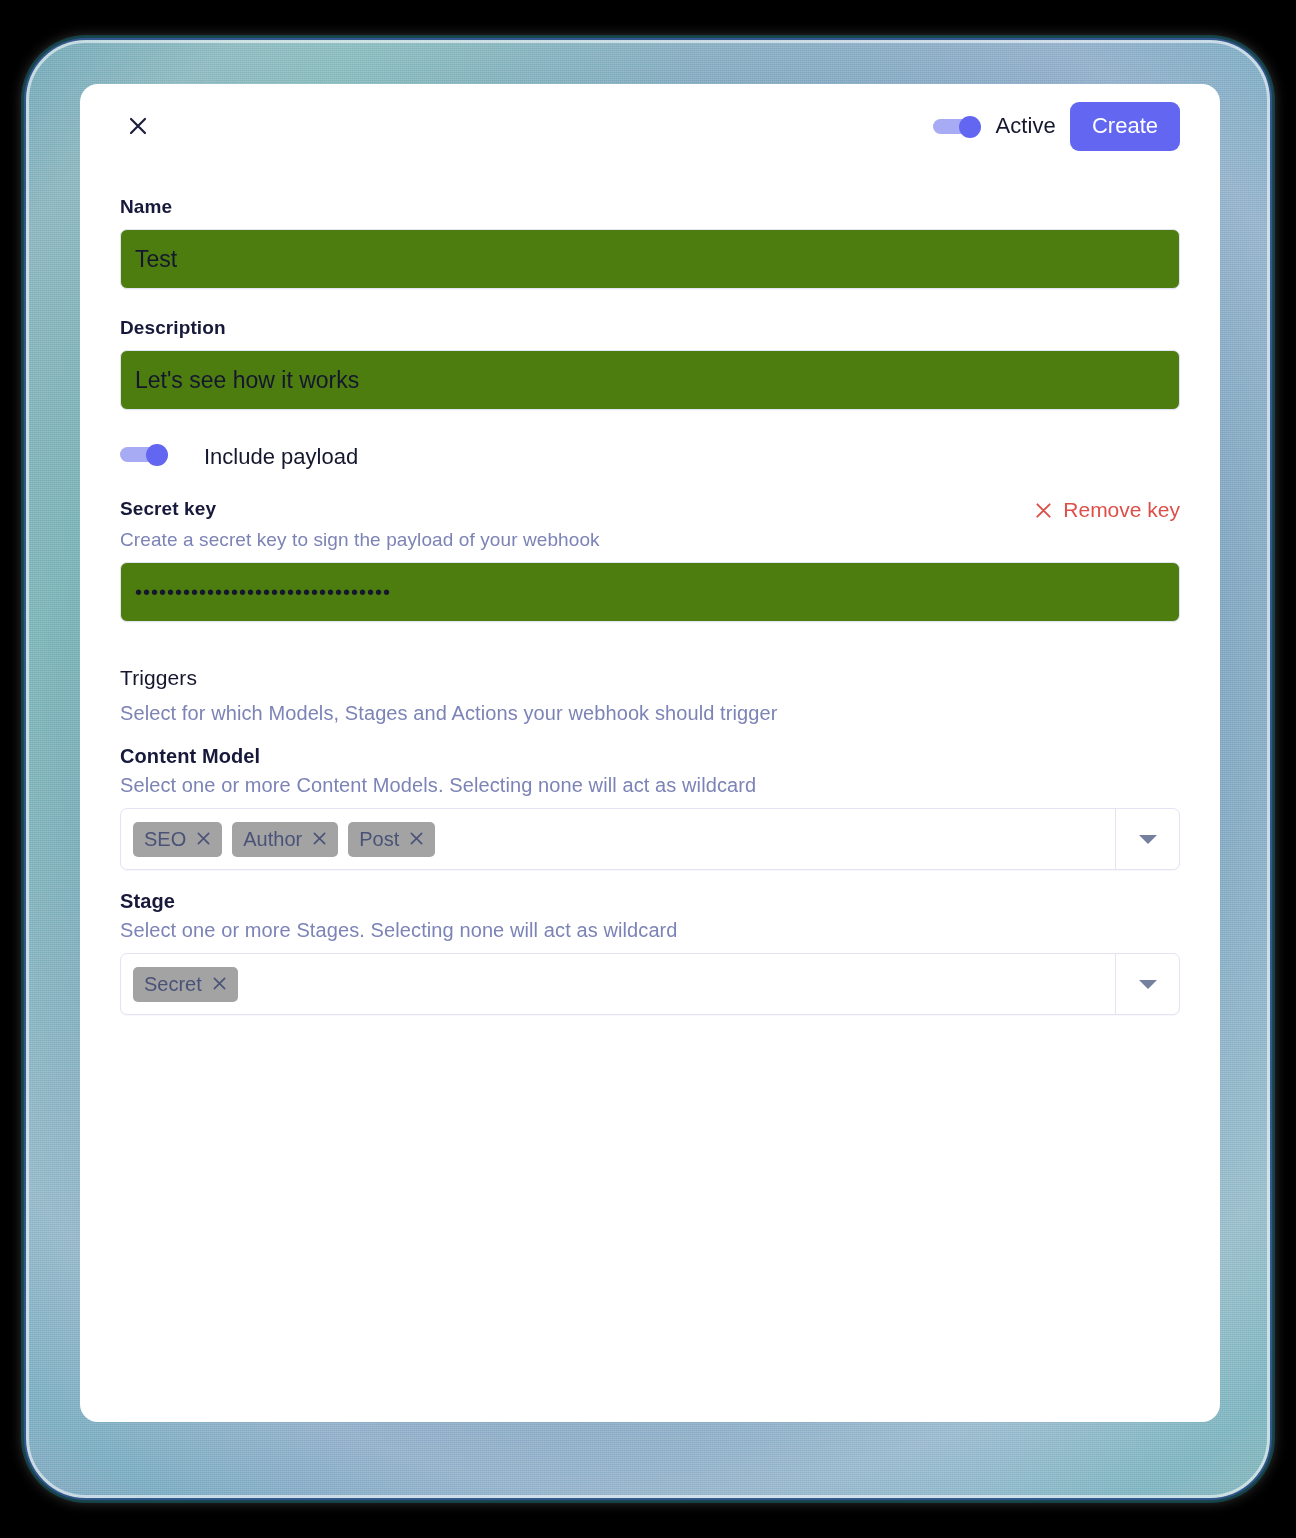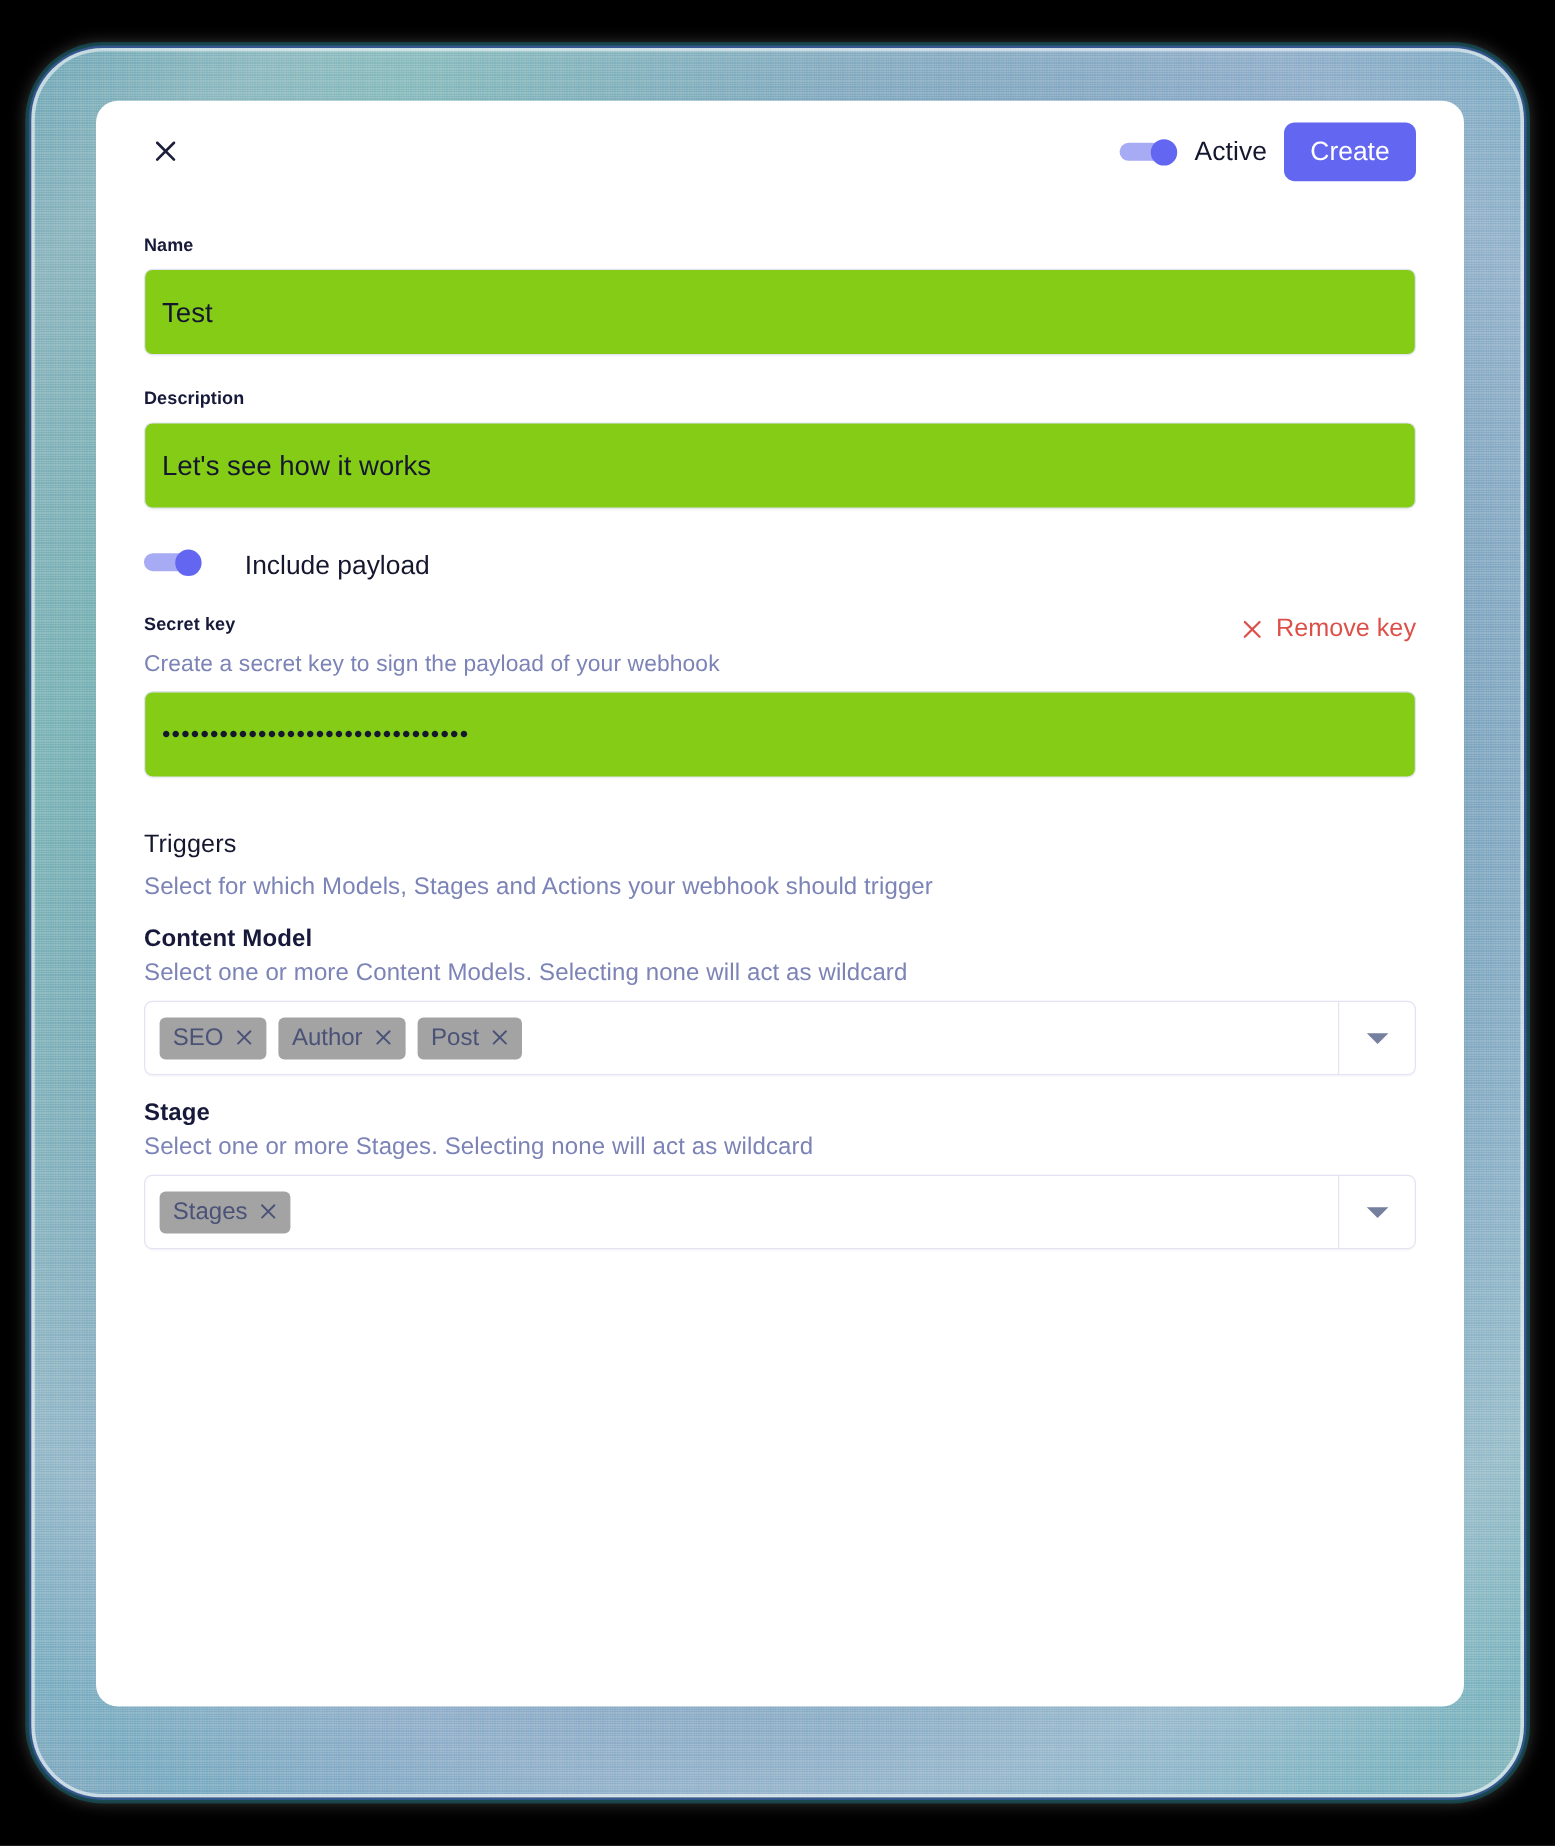--- a/index.html
+++ b/index.html
@@ -134,40 +134,40 @@
     padding: 13px 22px 14px;
     cursor: pointer;
     line-height: 1;
   }
 
   
   .field { margin-top: 28px; }
   .field:first-of-type { margin-top: 8px; }
 
   .field-label {
-    font-size: 15px;
+    font-size: 19px;
     font-weight: 700;
     color: #17193a;
     letter-spacing: .1px;
     display: block;
   }
   .field-help {
     font-size: 19px;
     color: #7c83b6;
     margin-top: 7px;
     letter-spacing: .1px;
   }
 
   .text-input {
     width: 100%;
-    height: 72px;
+    height: 60px;
     margin-top: 11px;
     border: 1px solid #e2e3f3;
     border-radius: 7px;
-    background: #84cc16;
+    background: #4d7c0f;
     font-family: inherit;
     font-size: 23px;
     color: #14172e;
     padding: 0 14px;
     outline: none;
     box-shadow: 0 1px 1px rgba(30,35,80,0.03);
   }
   .text-input.password {
     letter-spacing: 1px;
     font-size: 20px;
@@ -389,21 +389,21 @@
                 <span class="caret"></span>
               </div>
             </div>
           </div>
           <div class="select-group">
             <span class="field-label">Stage</span>
             <div class="field-help">Select one or more Stages. Selecting none will act as wildcard</div>
             <div class="multiselect">
               <div class="chips">
                 <span class="chip">
-                  <span>Stages</span>
+                  <span>Secret</span>
                   <span class="chip-x">
                     <svg width="15" height="15" viewBox="0 0 16 16">
                       <path d="M2.5 2.5 L13.5 13.5 M13.5 2.5 L2.5 13.5" stroke="#4a5277" stroke-width="1.7" stroke-linecap="round" fill="none"></path>
                     </svg>
                   </span>
                 </span>
               </div>
               <div class="ms-divider"></div>
               <div class="ms-arrow">
                 <span class="caret"></span>

